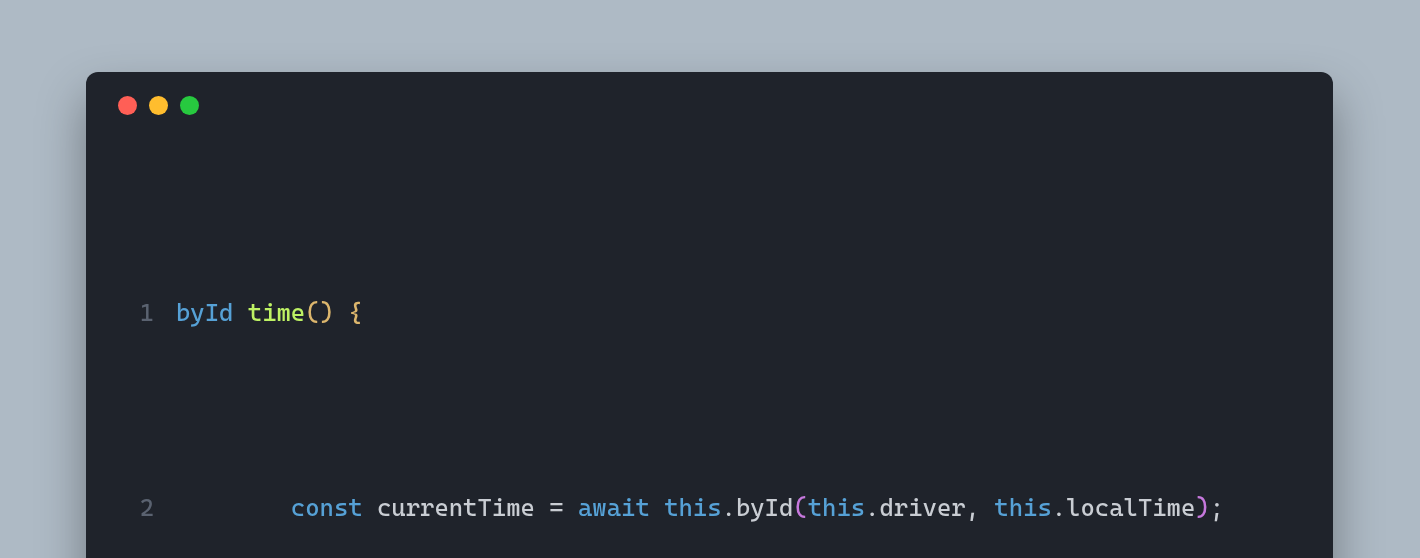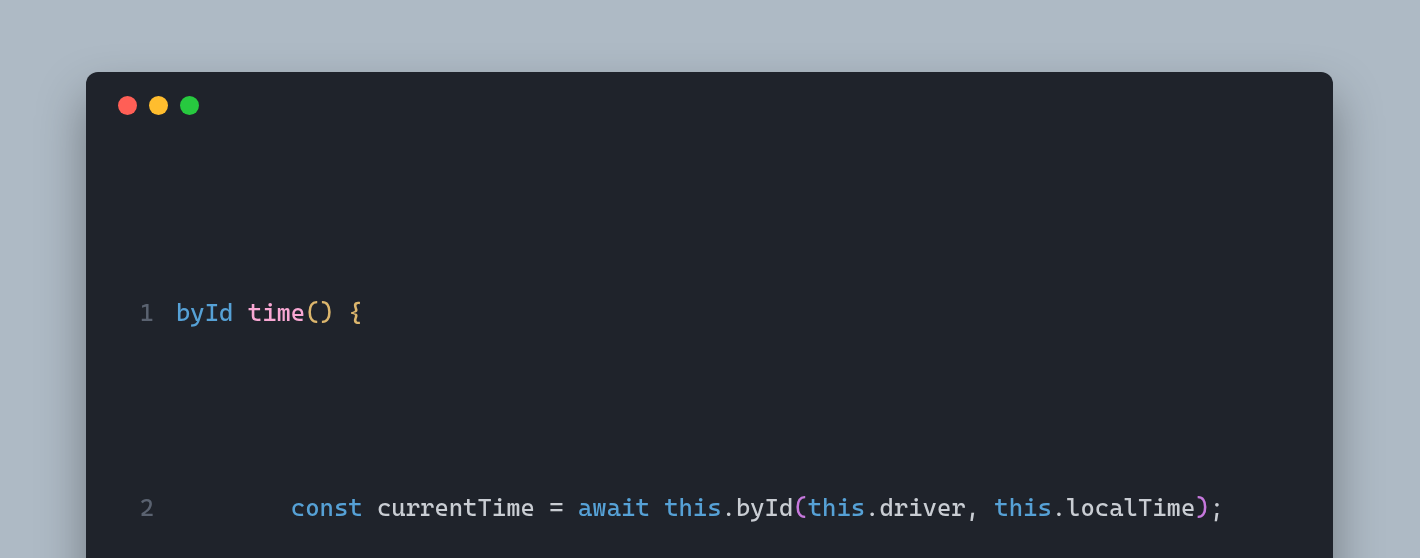--- a/index.html
+++ b/index.html
@@ -50,21 +50,21 @@
     text-align: right;
     color: #5a6270;
     padding-right: 22px;
     user-select: none;
     flex: 0 0 auto;
   }
   .content { color: #c9cdd3; }
 
   
   .kw    { color: #56a1d6; }   
-  .fn    { color: #f9a8d4; }   
+  .fn    { color: #bef264; }   
   .brace-y { color: #dcb66d; } 
   .brace-p { color: #c678dd; } 
 </style>
 </head>
 <body>
 
 <div class="frame">
   <div class="traffic">
     <div class="dot red"></div>
     <div class="dot yellow"></div>

